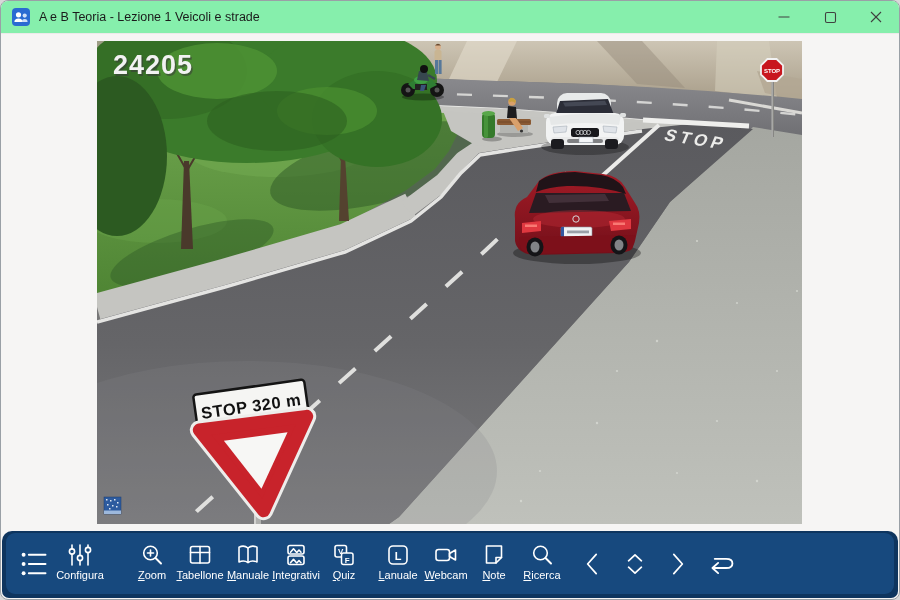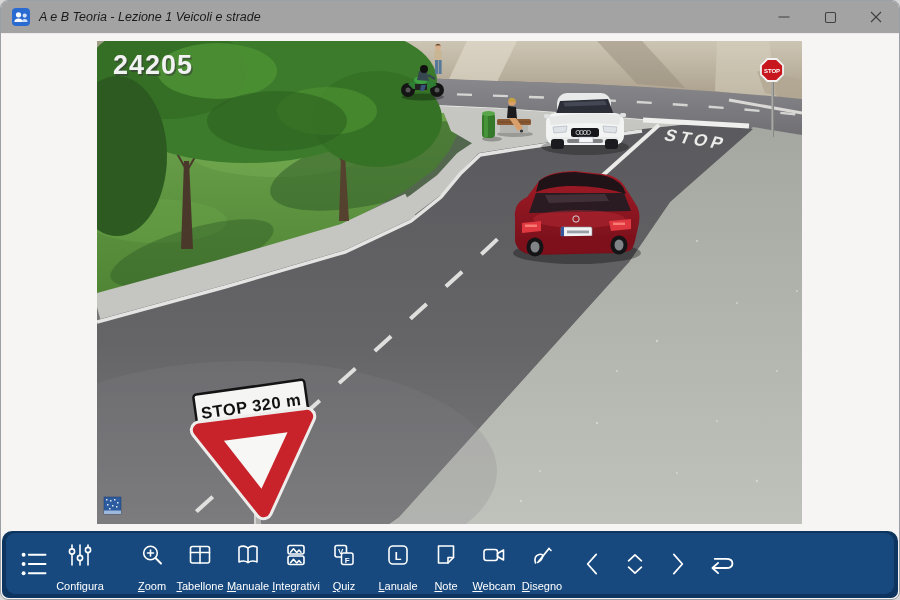--- a/index.html
+++ b/index.html
@@ -1,42 +1,42 @@
 <!DOCTYPE html>
 <html><head>
 <meta charset="utf-8">
 <style>
   html,body{margin:0;padding:0;background:#d8d8d8;}
   .window{position:relative;width:900px;height:600px;background:#f6f5f4;
     font-family:"Liberation Sans",sans-serif;border:1px solid #9aa0a6;border-radius:8px;
     overflow:hidden;box-sizing:border-box;}
   
-  .titlebar{position:absolute;top:0;left:0;right:0;height:32px;background:#a3a3a3;
-    display:flex;align-items:center;border-bottom:1px solid #eceaea;z-index:5;font-style:italic;}
+  .titlebar{position:absolute;top:0;left:0;right:0;height:32px;background:#86efac;
+    display:flex;align-items:center;border-bottom:1px solid #eceaea;z-index:5;}
   .app-icon{width:18px;height:18px;margin-left:11px;flex:0 0 auto;}
   .title-text{margin-left:9px;font-size:12.5px;color:#1b1b1b;white-space:nowrap;}
   .win-controls{margin-left:auto;display:flex;height:100%;}
   .win-btn{width:46px;height:100%;display:flex;align-items:center;justify-content:center;cursor:default;}
   .win-btn svg{stroke:#404040;stroke-width:1.1;fill:none;}
   
   .content{position:absolute;top:33px;left:0;right:0;bottom:68px;background:#f6f5f4;}
   .scene{position:absolute;left:96px;top:40px;width:705px;height:483px;background:#777;}
   .scene svg{display:block;}
   
   .toolbar-wrap{position:absolute;left:1px;right:1px;bottom:1px;height:67px;
     background:#0e355f;border-radius:10px 10px 7px 7px;z-index:6;}
   .toolbar{position:absolute;left:4px;right:4px;top:2px;bottom:4px;background:#17497e;
     border-radius:9px;display:flex;align-items:stretch;padding-left:6px;box-sizing:border-box;}
   .tb-item{width:48px;display:flex;flex-direction:column;align-items:center;justify-content:flex-start;
     padding-top:9px;box-sizing:border-box;cursor:default;}
   .tb-menu{width:44px;justify-content:center;padding-top:0;}
   .tb-nav{width:42px;justify-content:center;padding-top:0;}
   .tb-return{width:46px;justify-content:center;padding-top:0;margin-right:4px;}
   .tb-sp1{width:24px;} .tb-sp2{width:6px;}
-  .tb-label{margin-top:12px;font-size:11px;color:#ffffff;white-space:nowrap;line-height:12px;}
+  .tb-label{margin-top:1px;font-size:11px;color:#ffffff;white-space:nowrap;line-height:12px;}
   .accel{text-decoration:underline;}
   .ico{stroke:#ffffff;stroke-width:1.6;fill:none;stroke-linecap:round;stroke-linejoin:round;}
   .fw{fill:#ffffff;stroke:none;}
   .ktxt{fill:#ffffff;stroke:none;font-family:"Liberation Sans",sans-serif;font-weight:bold;}
 </style>
 </head>
 <body>
 
 <div class="window">
 
@@ -419,48 +419,47 @@
               <rect x="4" y="4" width="18" height="18" rx="4"></rect>
             </g>
         <text class="ktxt" x="13" y="17.8" text-anchor="middle" font-size="11">L</text>
       </svg>
       <div class="tb-label"><span class="accel">L</span><span>anuale</span></div>
     </div>
 
     <div class="tb-item">
       <svg width="26" height="26" viewBox="0 0 26 26">
         <g class="ico">
+              <rect x="3" y="7.5" width="13.5" height="11" rx="2.5"></rect>
+              <path d="M16.5,11.5 L22.5,8 V18 L16.5,14.5 Z"></path>
+            </g>
+      </svg>
+      <div class="tb-label"><span class="accel">W</span><span>ebcam</span></div>
+    </div>
+
+    <div class="tb-item">
+      <svg width="26" height="26" viewBox="0 0 26 26">
+        <g class="ico">
               <path d="M5.5,4 H20.5 V15.5 L15,21 H5.5 Z"></path>
               <path d="M15,21 V15.5 H20.5"></path>
             </g>
       </svg>
       <div class="tb-label"><span class="accel">N</span><span>ote</span></div>
     </div>
 
     <div class="tb-item">
       <svg width="26" height="26" viewBox="0 0 26 26">
         <g class="ico">
-              <rect x="3" y="7.5" width="13.5" height="11" rx="2.5"></rect>
-              <path d="M16.5,11.5 L22.5,8 V18 L16.5,14.5 Z"></path>
-            </g>
-      </svg>
-      <div class="tb-label"><span class="accel">W</span><span>ebcam</span></div>
-    </div>
-
-
-    <div class="tb-item">
-      <svg width="26" height="26" viewBox="0 0 26 26">
-        <g class="ico">
-              <path d="M6.5,21 q-2,-7 3.5,-8.5 q4.5,-1 3.5,2.5 q-1,3.5 -5,5.5"></path>
-              <line x1="10" y1="19" x2="20" y2="6.5" stroke-width="1.8"></line>
-              <line x1="20" y1="6.5" x2="22" y2="8.5"></line>
-            </g>
-      </svg>
-      <div class="tb-label"><span class="accel">D</span><span>isegno</span></div>
-    </div>
+              <circle cx="11.5" cy="11" r="6.8"></circle>
+              <line x1="16.5" y1="16" x2="22" y2="21.5" stroke-width="2"></line>
+            </g>
+      </svg>
+      <div class="tb-label"><span class="accel">R</span><span>icerca</span></div>
+    </div>
+
 
     <div class="tb-sp2"></div>
 
     <div class="tb-item tb-nav">
       <svg width="30" height="30" viewBox="0 0 28 28">
         <g class="ico" stroke-width="2.2">
               <path d="M17,5 L9,14 L17,23"></path>
             </g>
       </svg>
     </div>

